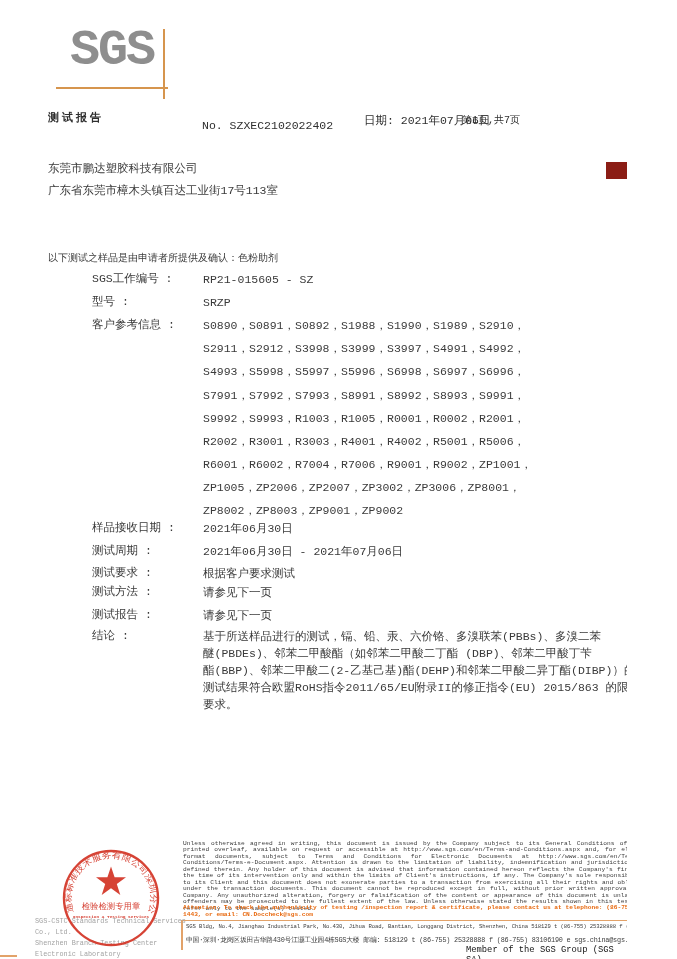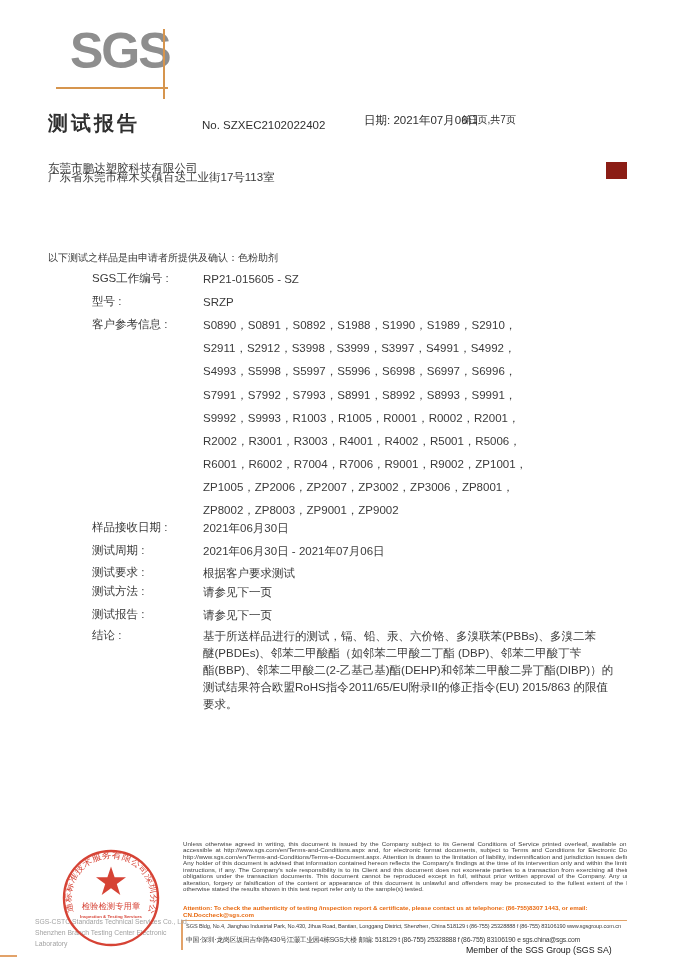--- a/index.html
+++ b/index.html
@@ -1,30 +1,30 @@
 <!DOCTYPE html>
 <html><head>
 <meta charset="utf-8">
 <style>
   html,body{margin:0;padding:0;background:#fff;}
   .page{position:relative;width:627px;height:959px;background:#ffffff;overflow:hidden;
-        font-family:Liberation Sans, sans-serif;color:#3a3a3a;}
+        font-family:Liberation Mono, monospace;color:#3a3a3a;}
   
   .logo-text{position:absolute;left:70px;top:26px;font-size:50px;font-weight:700;
              letter-spacing:-2px;color:#8e8e8e;line-height:1;}
   .logo-vline{position:absolute;left:163px;top:29px;width:2px;height:70px;background:#d6954e;}
   .logo-hline{position:absolute;left:56px;top:87px;width:112px;height:2px;background:#d6954e;}
-  .title{position:absolute;left:48px;top:110px;font-size:20px;font-weight:700;
+  .title{position:absolute;left:48px;top:110px;font-size:11px;font-weight:700;
          letter-spacing:3px;color:#2f2f2f;}
   .report-no{position:absolute;left:202px;top:113px;font-size:11.5px;color:#2f2f2f;margin-top:6px;}
   .report-date{position:absolute;left:364px;top:113px;font-size:11.5px;color:#2f2f2f;}
   .page-info{position:absolute;left:462px;top:113px;font-size:10px;color:#2f2f2f;}
   
   .company{position:absolute;left:48px;top:161px;font-size:11.5px;color:#3a3a3a;}
-  .address{position:absolute;left:48px;top:170px;font-size:11.5px;color:#3a3a3a;}
+  .address{position:absolute;left:48px;top:183px;font-size:11.5px;color:#3a3a3a;}
   .redaction{position:absolute;left:606px;top:162px;width:34px;height:17px;background:#8b1d15;}
   
   .intro{position:absolute;left:48px;top:251px;font-size:10px;color:#3a3a3a;}
   #rows{position:absolute;left:48px;top:0;width:612px;}
   .row{position:absolute;left:0;width:600px;font-size:11.5px;}
   .lbl{position:absolute;left:0;width:152px;color:#3a3a3a;margin-left:44px;}
   .val{position:absolute;left:155px;width:440px;color:#3a3a3a;
        white-space:pre-line;line-height:17px;}
   
   .printed-co{position:absolute;left:35px;top:916px;width:165px;font-size:6.8px;

